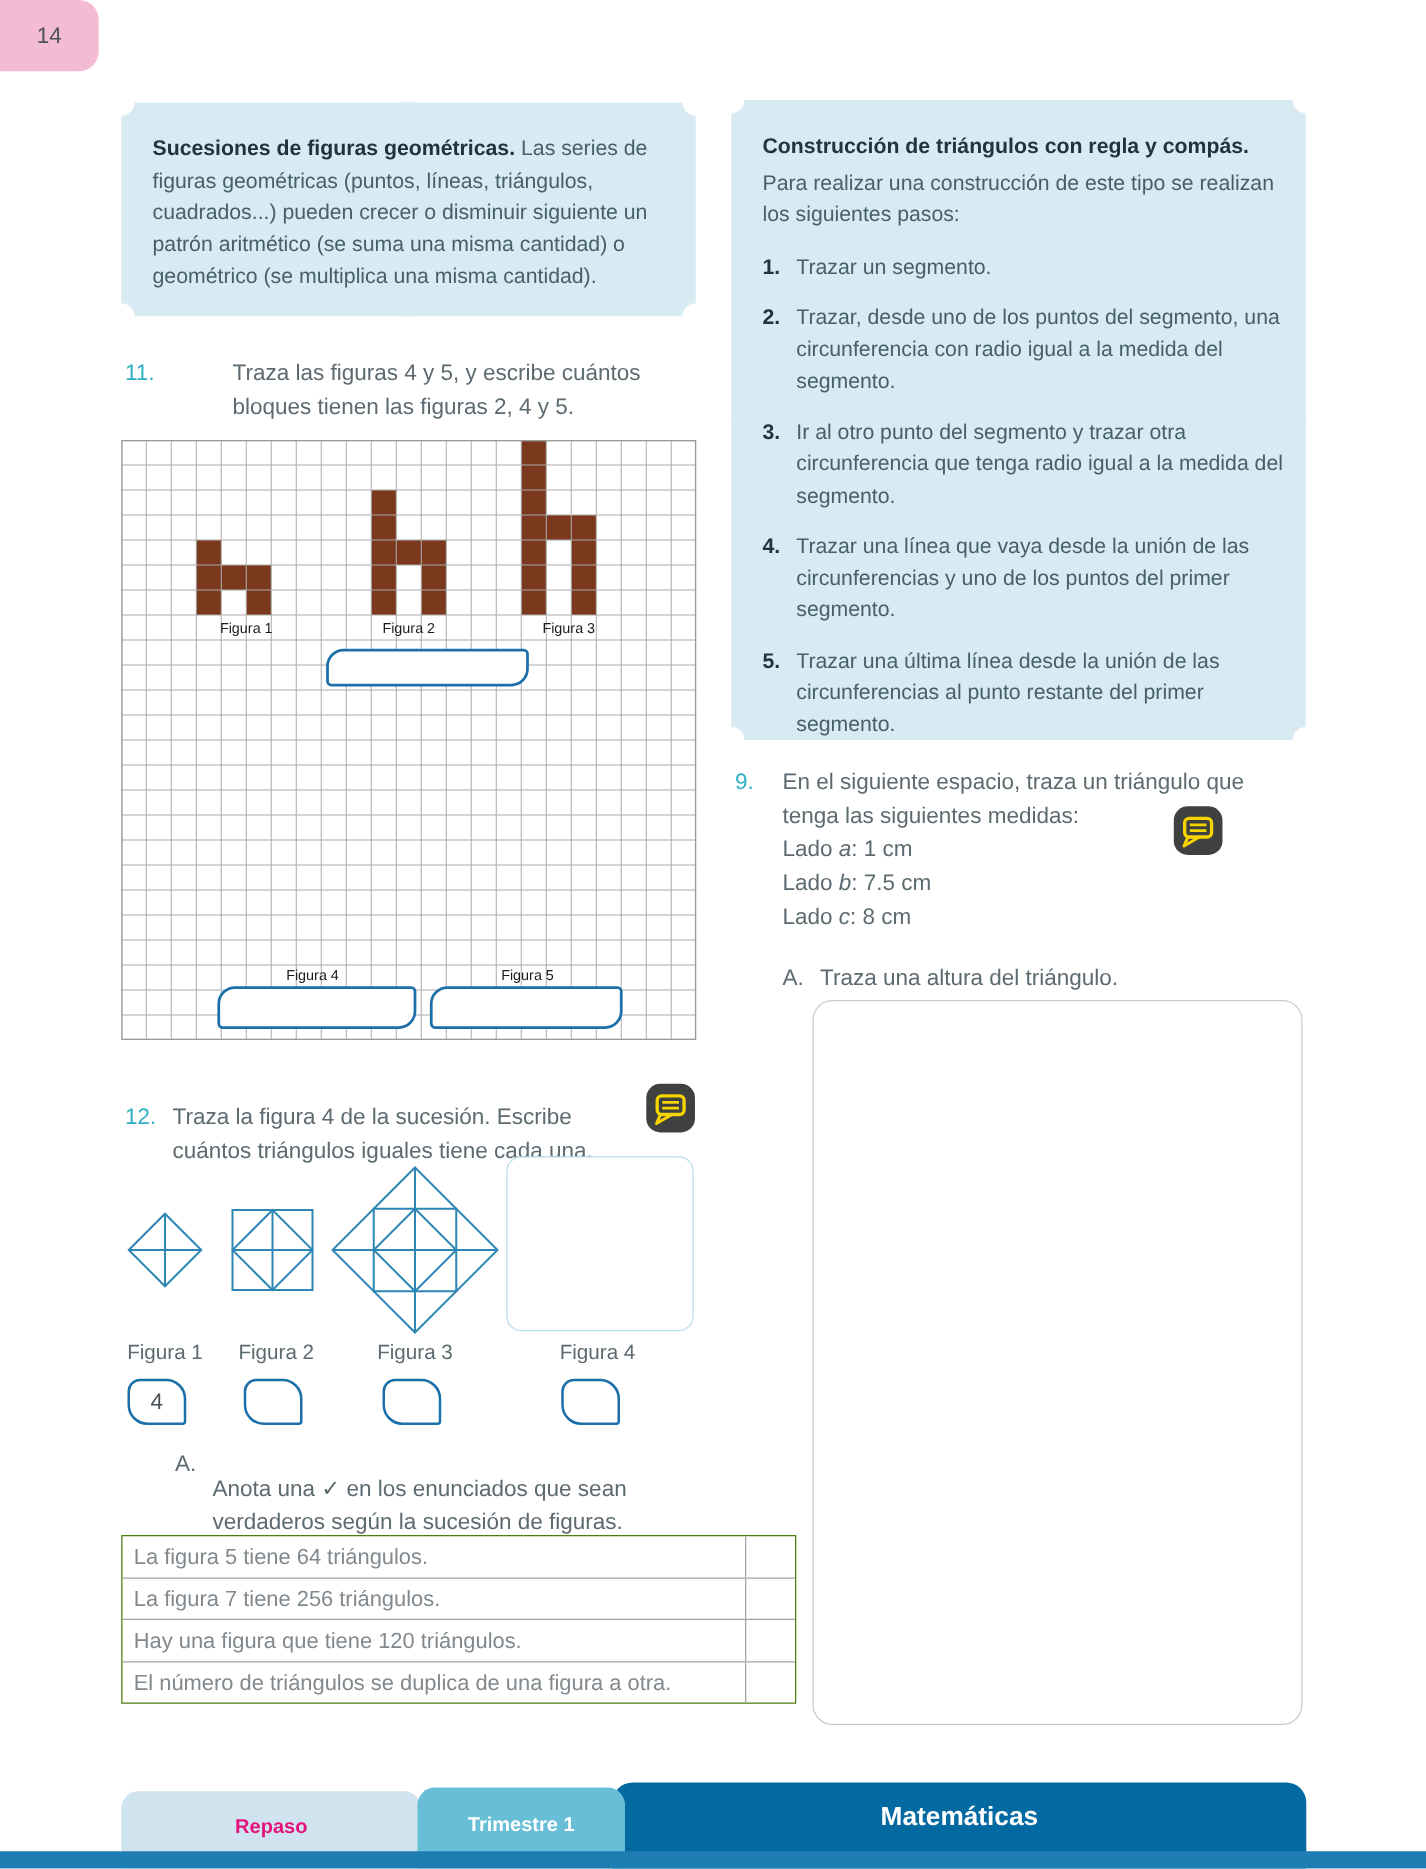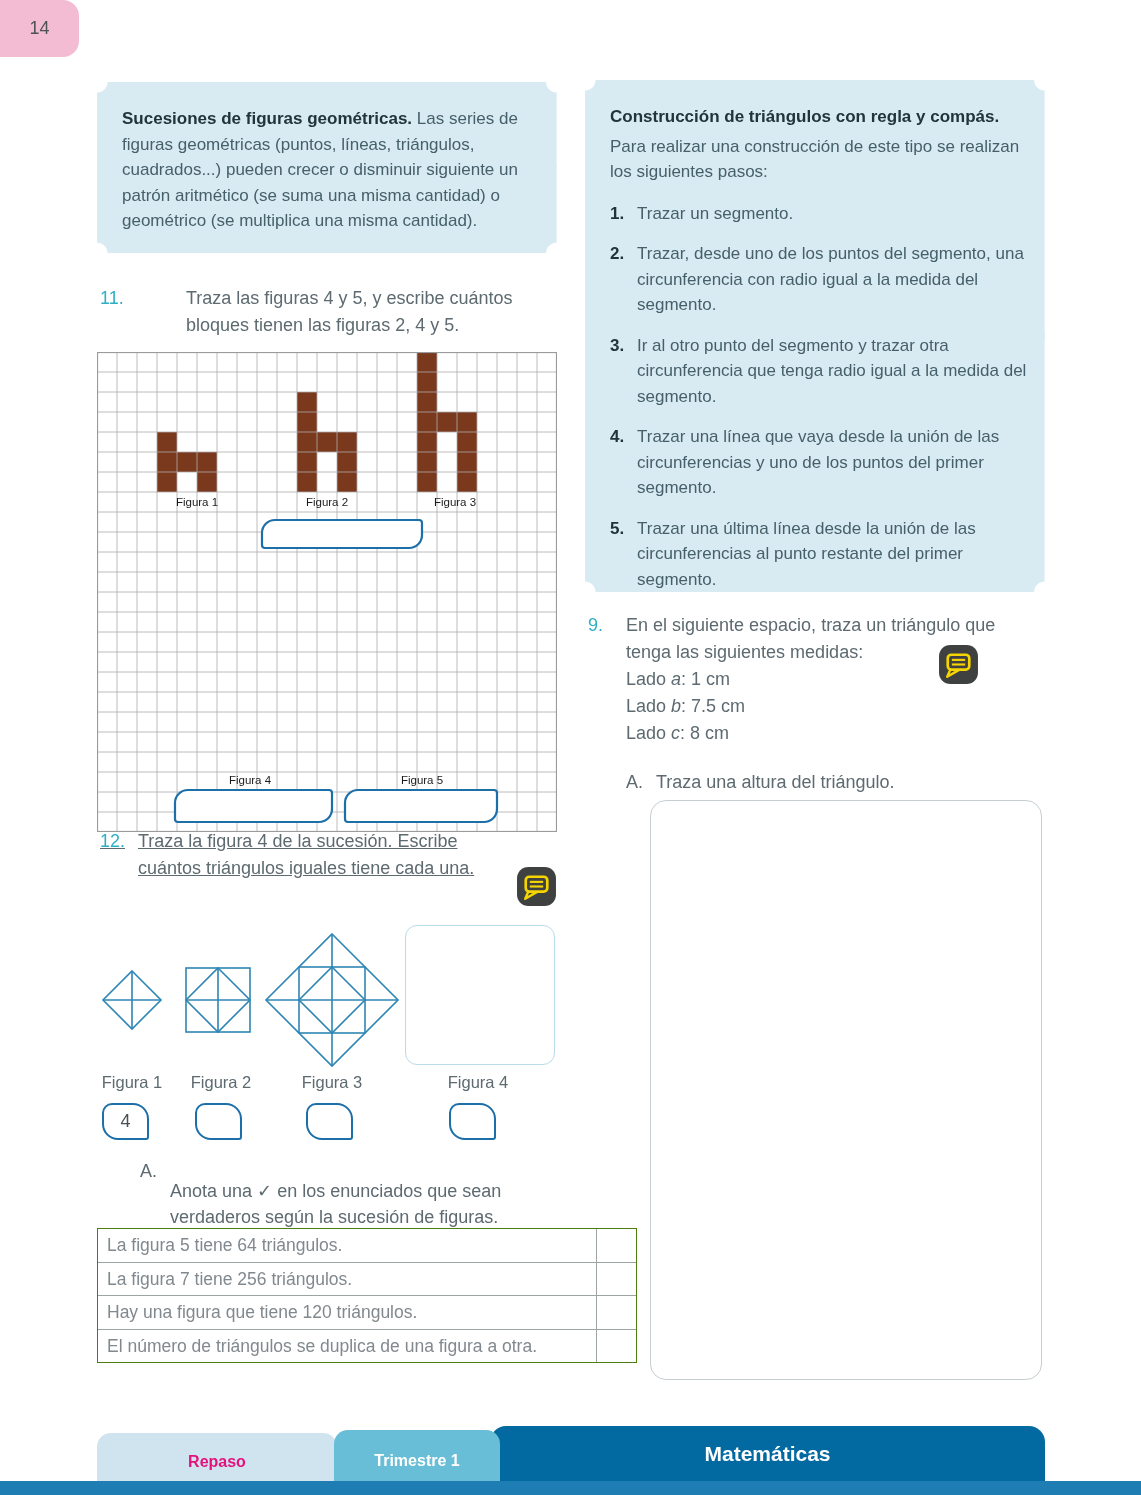--- a/index.html
+++ b/index.html
@@ -28,21 +28,21 @@
   .steps { list-style:none; }
   .steps li { display:flex; margin-bottom:15px; }
   .s-num { width:27px; font-weight:bold; color:#22333c; flex:none; }
   .s-text { flex:1; }
 
   
   .ex { position:absolute; display:flex; color:#5d6a70; font-size:18px; line-height:1.5; }
   .ex-num { color:#2fafc5; width:38px; flex:none; }
   .ex11 { left:100px; top:285px; width:440px; }
   .ex11 .ex-text { width:396px;margin-left:48px; }
-  .ex12 { left:100px; top:828px; width:460px;text-decoration:underline; }
+  .ex12 { left:100px; top:880px; width:460px; }
   .ex12 .ex-text { width:386px; }
   .ex13 { left:588px; top:612px; width:460px; }
   .ex13 .ex-text { width:372px; }
   .side-line i { font-style:italic; }
   .sub-item { display:flex; margin-top:22px; }
   .sub-label { width:30px; flex:none; }
   .ex12a { position:absolute; left:140px; top:1158px; width:420px; display:flex;
     color:#5d6a70; font-size:18px; line-height:1.45; }
 
   

